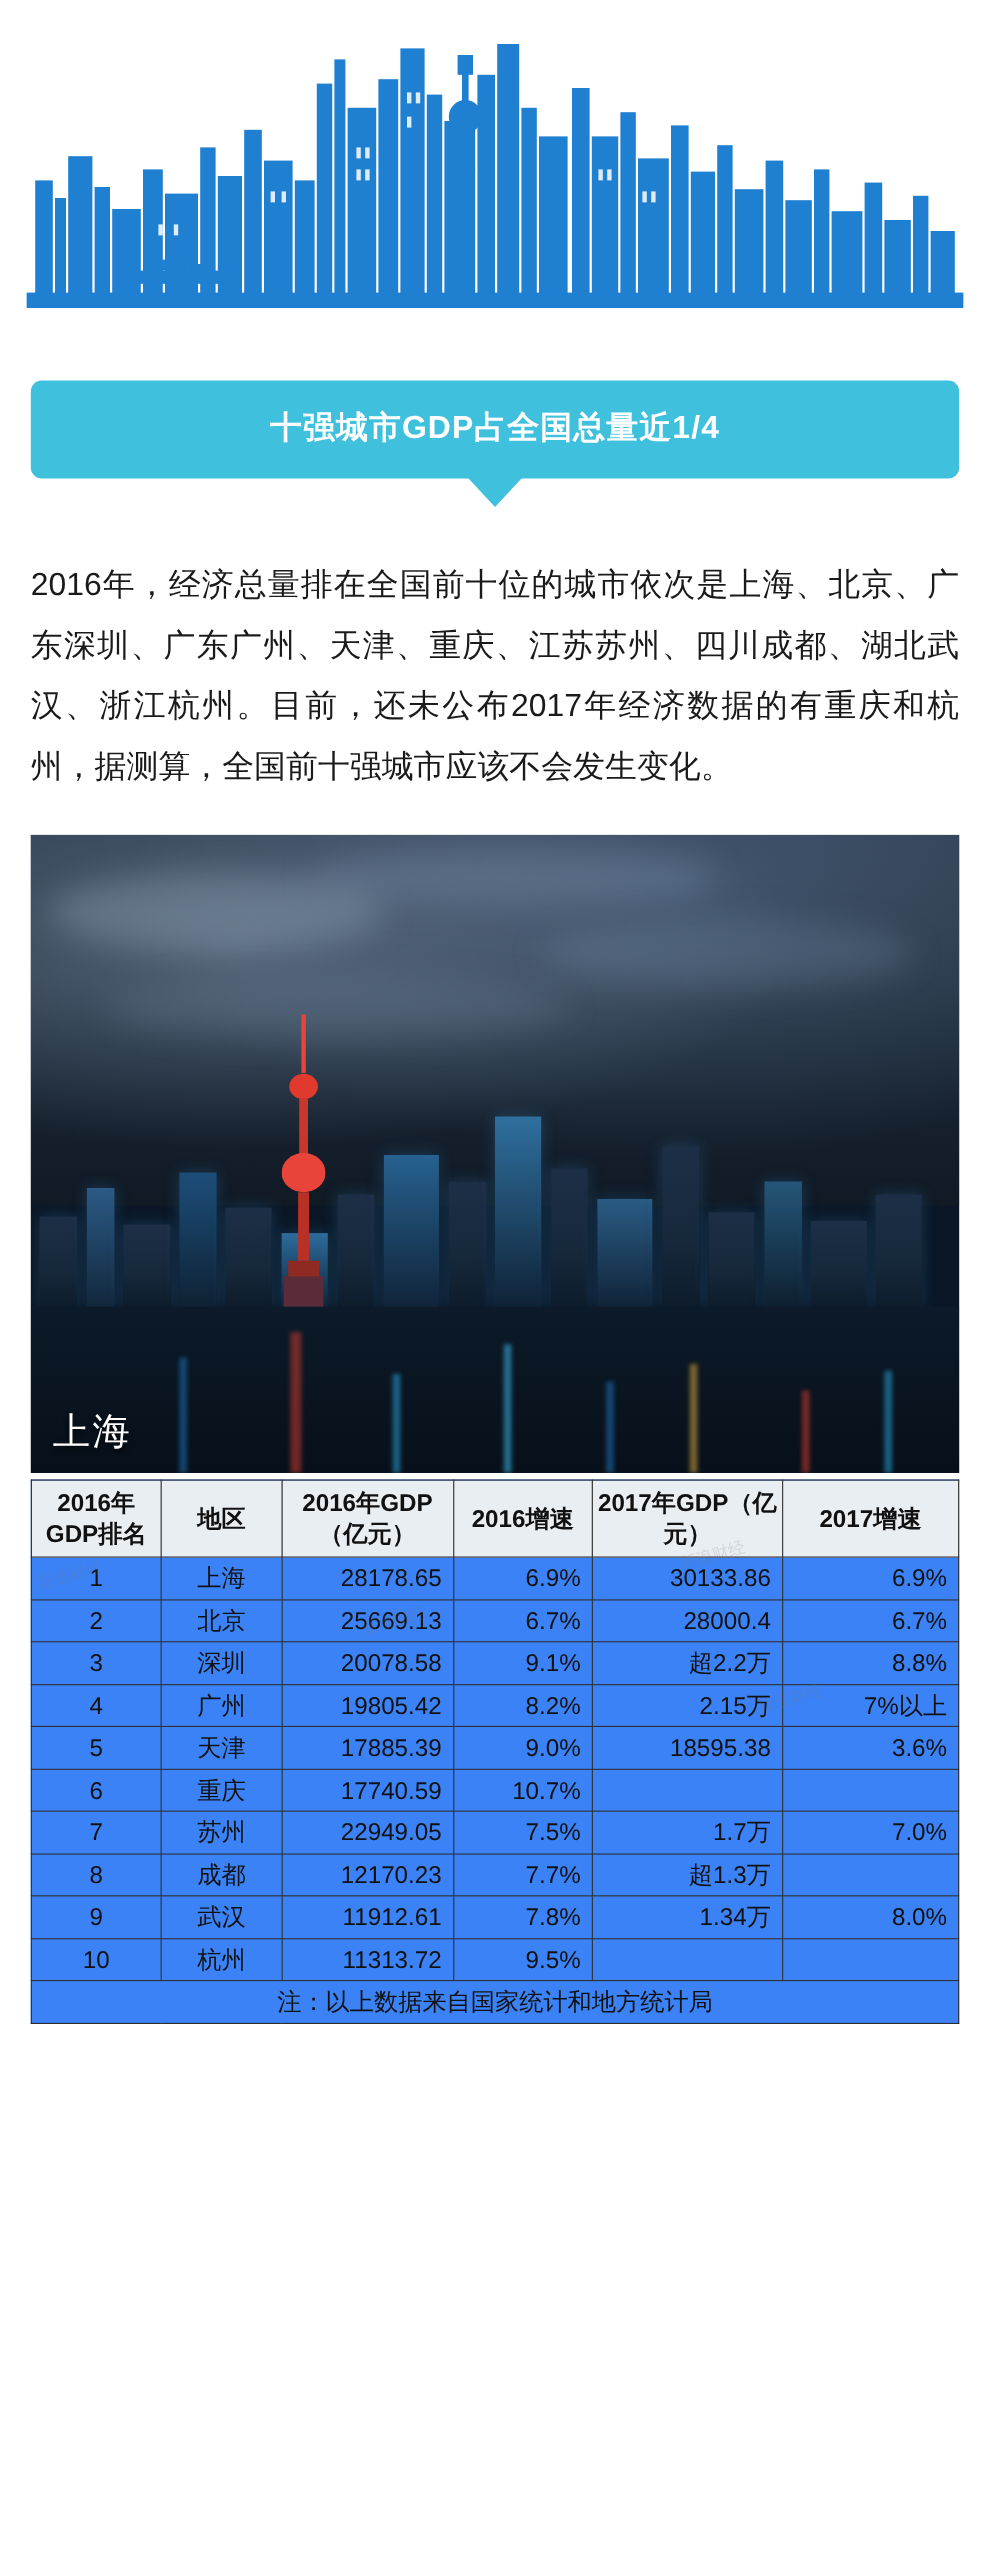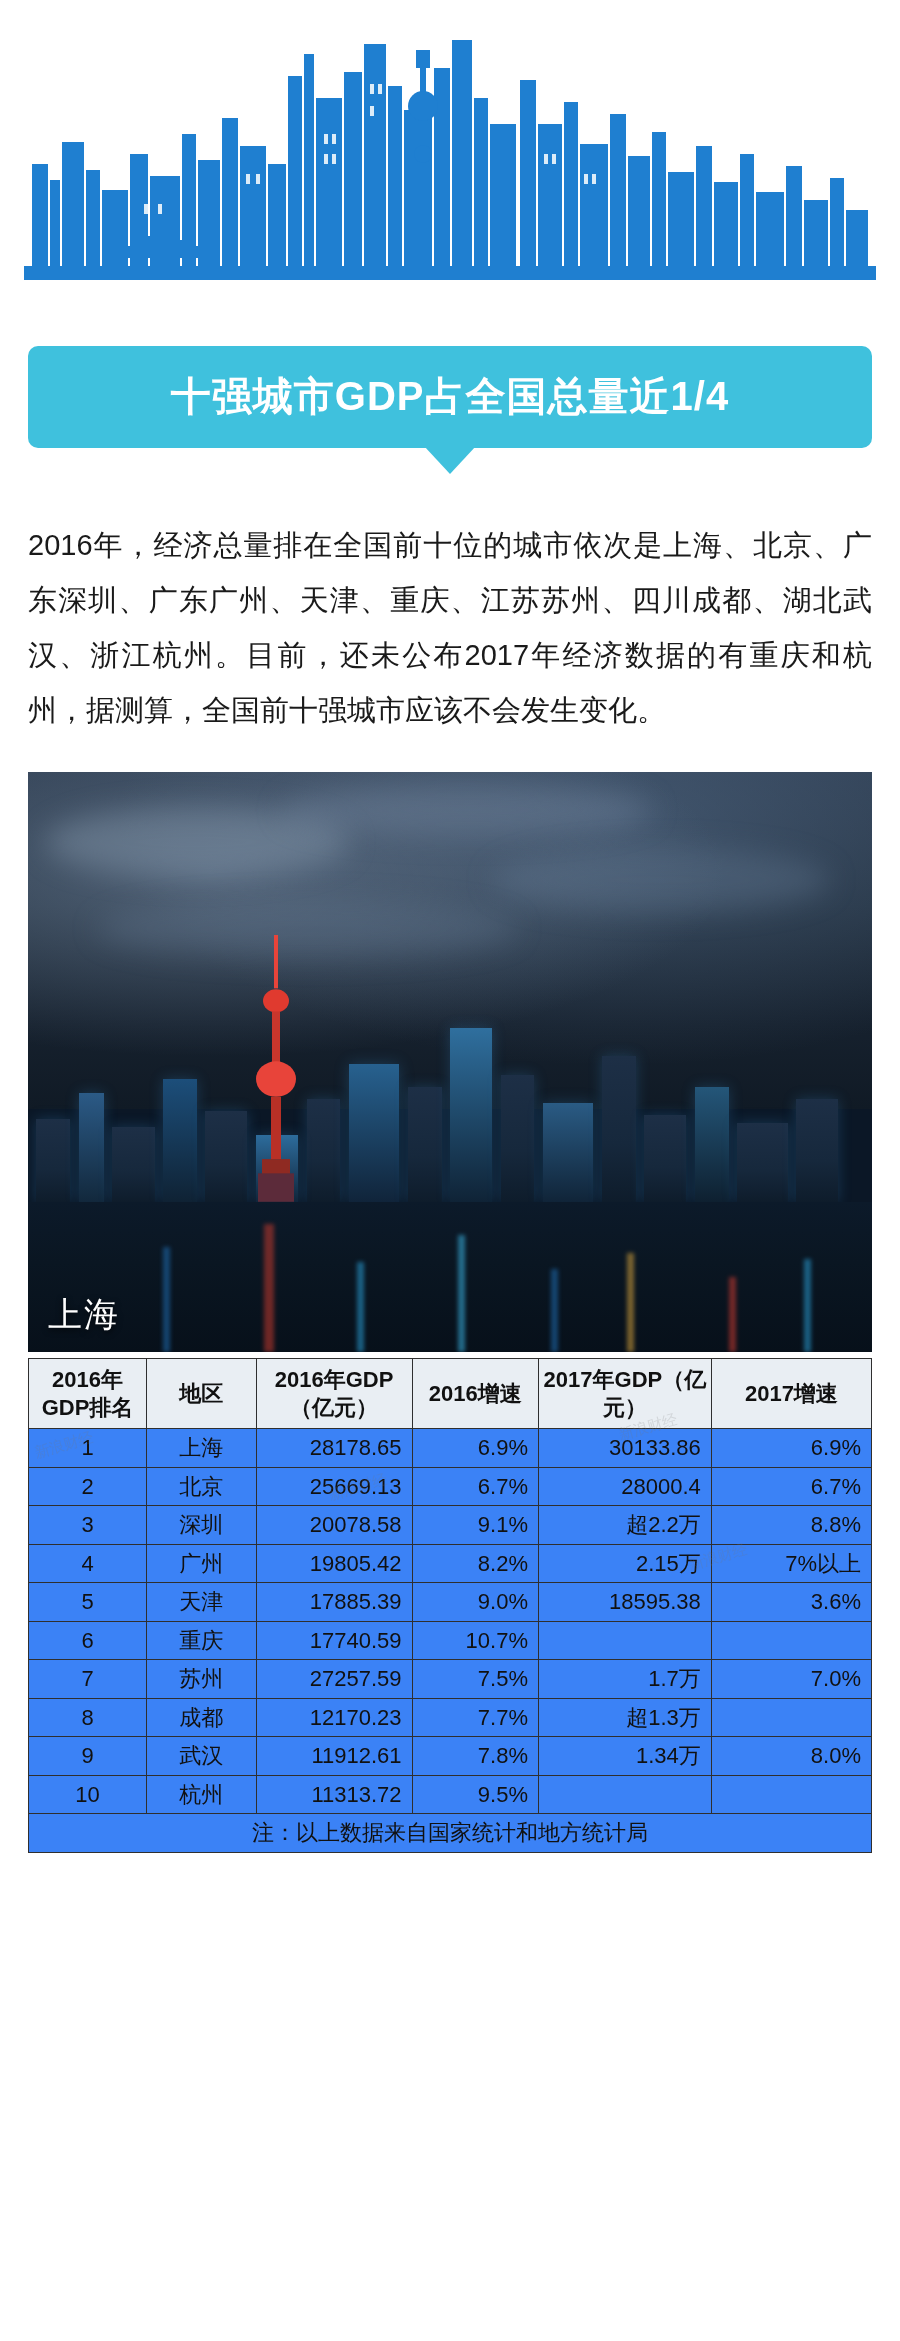--- a/index.html
+++ b/index.html
@@ -47,21 +47,21 @@
   }
   .banner {
     position: relative;
     background: #3fc1dd;
     border-radius: 10px;
     padding: 26px 20px 28px 20px;
     text-align: center;
   }
   .banner-title {
     color: #ffffff;
-    font-size: 40px;
+    font-size: 29px;
     font-weight: bold;
     letter-spacing: 1px;
     line-height: 1.2;
     white-space: nowrap;
   }
   .banner-tail {
     position: absolute;
     left: 50%;
     bottom: -26px;
     margin-left: -26px;
@@ -416,21 +416,21 @@
           <td class="rank">6</td>
           <td class="region">重庆</td>
           <td class="num">17740.59</td>
           <td class="num">10.7%</td>
           <td class="num"></td>
           <td class="num"></td>
         </tr>
         <tr>
           <td class="rank">7</td>
           <td class="region">苏州</td>
-          <td class="num">27257.59</td>
+          <td class="num">22949.05</td>
           <td class="num">7.5%</td>
           <td class="num">1.7万</td>
           <td class="num">7.0%</td>
         </tr>
         <tr>
           <td class="rank">8</td>
           <td class="region">成都</td>
           <td class="num">12170.23</td>
           <td class="num">7.7%</td>
           <td class="num">超1.3万</td>

